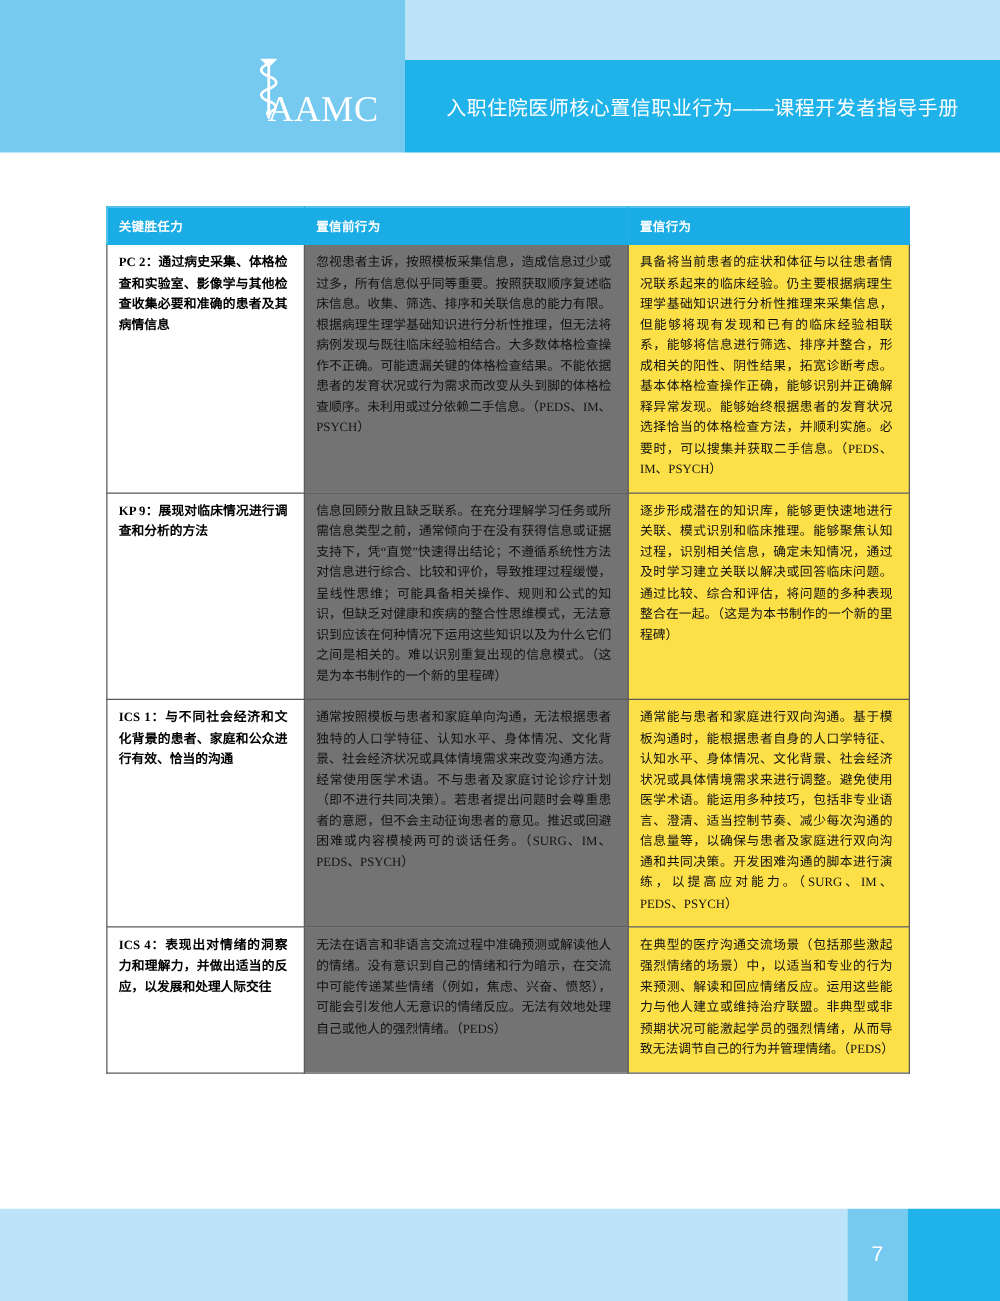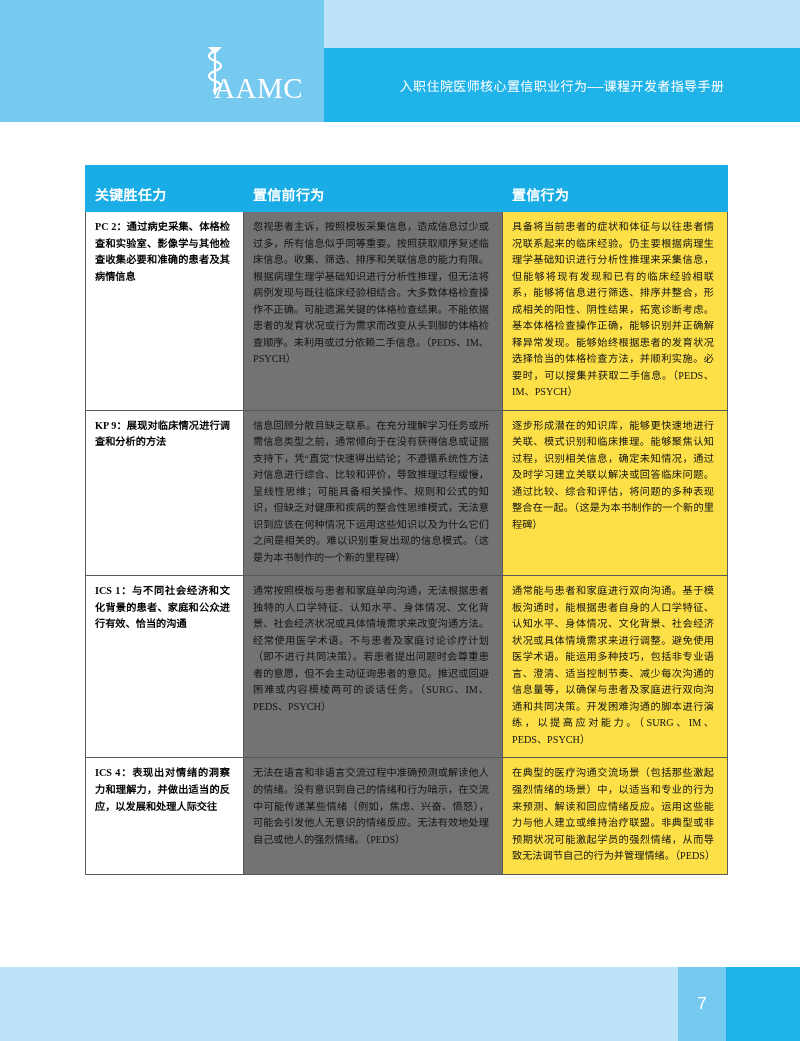--- a/index.html
+++ b/index.html
@@ -44,23 +44,23 @@
     top: 48px;
     width: 476px;
     height: 74px;
     background: #20b3ea;
     display: flex;
     align-items: center;
     justify-content: center;
   }
   .header-title-text {
     color: #ffffff;
-    font-size: 13px;
+    font-size: 16px;
     letter-spacing: 0.4px;
-    font-family: Liberation Mono, monospace;
+    font-family: Liberation Sans, sans-serif;
     white-space: nowrap;
   }
   .logo-wrap {
     position: absolute;
     left: 190px;
     top: 44px;
     width: 120px;
     height: 66px;
   }
   .logo-mark {
@@ -95,24 +95,24 @@
     table-layout: fixed;
   }
   .comp-table col.c1 { width: 158px; }
   .comp-table col.c2 { width: 259px; }
   .comp-table col.c3 { width: 225px; }
 
   .comp-table th {
     background: #1aade5;
     color: #ffffff;
     font-family: "Liberation Sans", "DejaVu Sans", sans-serif;
-    font-size: 14px;
+    font-size: 10px;
     font-weight: bold;
     text-align: left;
-    padding: 18px 8px 7px 9px;
+    padding: 7px 8px 7px 9px;
     border: 1px solid #1aade5;
     letter-spacing: 0.3px;
   }
   .comp-table td {
     vertical-align: top;
     font-size: 10.2px;
     line-height: 1.62;
     padding: 7px 13px 9px 9px;
     border: 1px solid #5a5a5a;
     text-align: justify;

